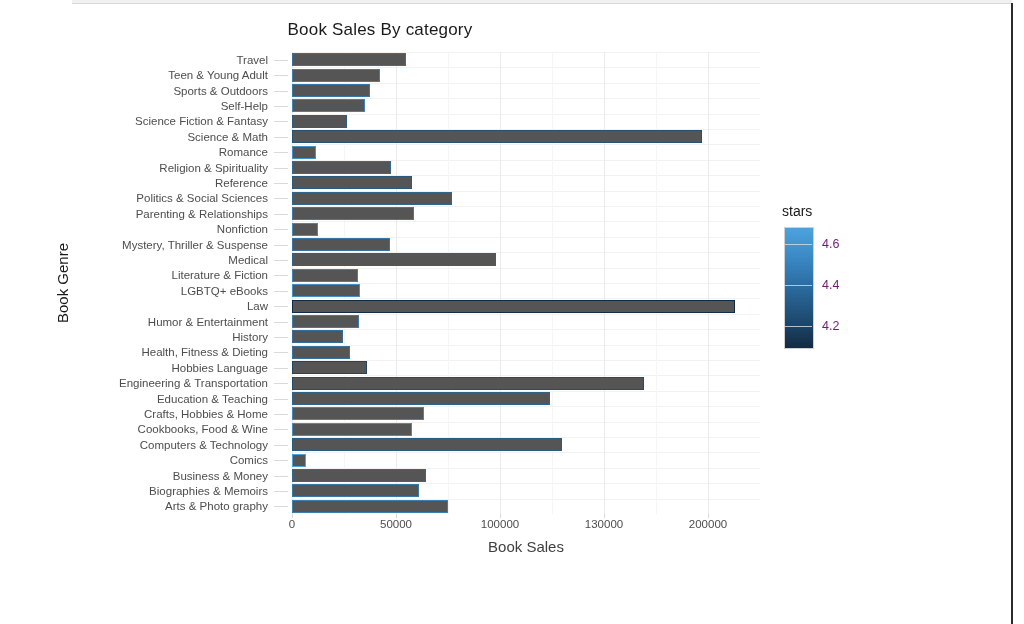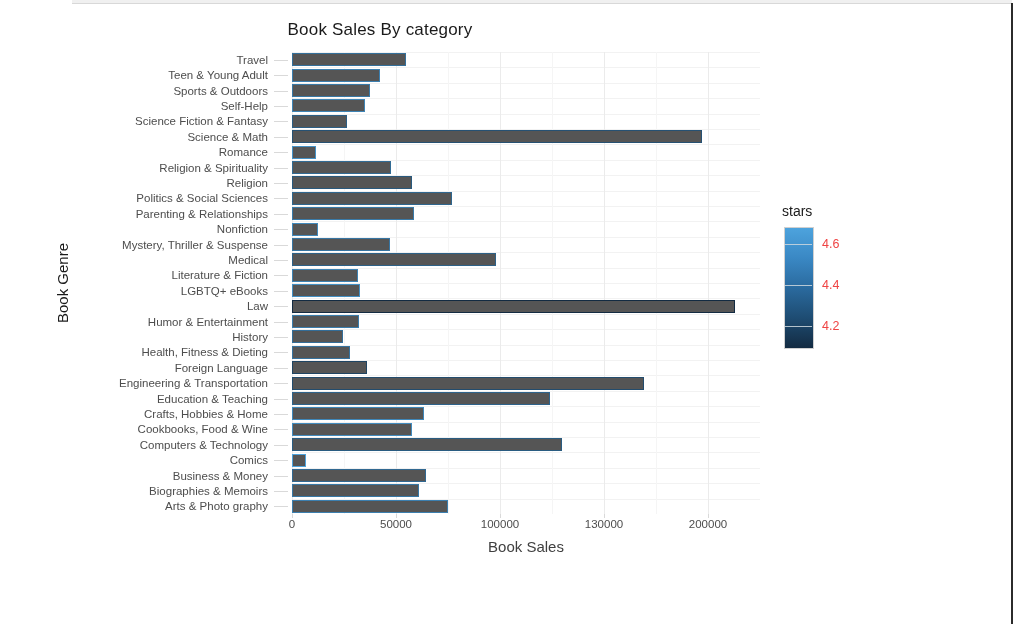--- a/index.html
+++ b/index.html
@@ -86,21 +86,21 @@
 
   
   #legend{position:absolute;left:782px;top:203px;width:140px;height:160px;}
   #legend-title{position:absolute;left:0;top:0;font-size:14px;color:#1a1a1a;}
   #colorbar{
     position:absolute;left:2px;top:24px;width:28px;height:120px;
     background:linear-gradient(to bottom,#4da3dd 0%,#3a88c4 25%,#2a6a9e 50%,#1e4c72 75%,#132b42 100%);
     border:1px solid #d0d0d0;
   }
   .cbtick{position:absolute;left:2px;width:28px;height:1px;background:#cfd8de;opacity:.85;}
-  .cblab{position:absolute;left:40px;font-size:12.5px;color:#ef4444;transform:translateY(-50%);}
+  .cblab{position:absolute;left:40px;font-size:12.5px;color:#701a75;transform:translateY(-50%);}
 </style>
 </head>
 <body>
 
 <div id="frame">
   <div id="topedge"></div>
   <div id="rightedge"></div>
 
   <div id="chart">
 
@@ -180,33 +180,33 @@
 
     <div id="ylabels">
         <div class="ylab" style="top: 1.7px; right: 0px;">Travel</div>
         <div class="ylab" style="top: 17.1px; right: 0px;">Teen &amp; Young Adult</div>
         <div class="ylab" style="top: 32.5px; right: 0px;">Sports &amp; Outdoors</div>
         <div class="ylab" style="top: 47.9px; right: 0px;">Self-Help</div>
         <div class="ylab" style="top: 63.3px; right: 0px;">Science Fiction &amp; Fantasy</div>
         <div class="ylab" style="top: 78.7px; right: 0px;">Science &amp; Math</div>
         <div class="ylab" style="top: 94.1px; right: 0px;">Romance</div>
         <div class="ylab" style="top: 109.5px; right: 0px;">Religion &amp; Spirituality</div>
-        <div class="ylab" style="top: 124.9px; right: 0px;">Religion</div>
+        <div class="ylab" style="top: 124.9px; right: 0px;">Reference</div>
         <div class="ylab" style="top: 140.3px; right: 0px;">Politics &amp; Social Sciences</div>
         <div class="ylab" style="top: 155.7px; right: 0px;">Parenting &amp; Relationships</div>
         <div class="ylab" style="top: 171.1px; right: 0px;">Nonfiction</div>
         <div class="ylab" style="top: 186.5px; right: 0px; text-align: right;">Mystery, Thriller &amp; Suspense</div>
         <div class="ylab" style="top: 201.9px; right: 0px;">Medical</div>
         <div class="ylab" style="top: 217.3px; right: 0px;">Literature &amp; Fiction</div>
         <div class="ylab" style="top: 232.7px; right: 0px;">LGBTQ+ eBooks</div>
         <div class="ylab" style="top: 248.1px; right: 0px;">Law</div>
         <div class="ylab" style="top: 263.5px; right: 0px;">Humor &amp; Entertainment</div>
         <div class="ylab" style="top: 278.9px; right: 0px;">History</div>
         <div class="ylab" style="top: 294.3px; right: 0px;">Health, Fitness &amp; Dieting</div>
-        <div class="ylab" style="top: 309.7px; right: 0px;">Foreign Language</div>
+        <div class="ylab" style="top: 309.7px; right: 0px;">Hobbies Language</div>
         <div class="ylab" style="top: 325.1px; right: 0px;">Engineering &amp; Transportation</div>
         <div class="ylab" style="top: 340.5px; right: 0px;">Education &amp; Teaching</div>
         <div class="ylab" style="top: 355.9px; right: 0px;">Crafts, Hobbies &amp; Home</div>
         <div class="ylab" style="top: 371.3px; right: 0px;">Cookbooks, Food &amp; Wine</div>
         <div class="ylab" style="top: 386.7px; right: 0px;">Computers &amp; Technology</div>
         <div class="ylab" style="top: 402.1px; right: 0px;">Comics</div>
         <div class="ylab" style="top: 417.5px; right: 0px; margin-left: 32px;">Business &amp; Money</div>
         <div class="ylab" style="top: 432.9px; right: 0px;">Biographies &amp; Memoirs</div>
         <div class="ylab" style="top: 448.3px; right: 0px;">Arts &amp; Photo graphy</div>
       </div>

